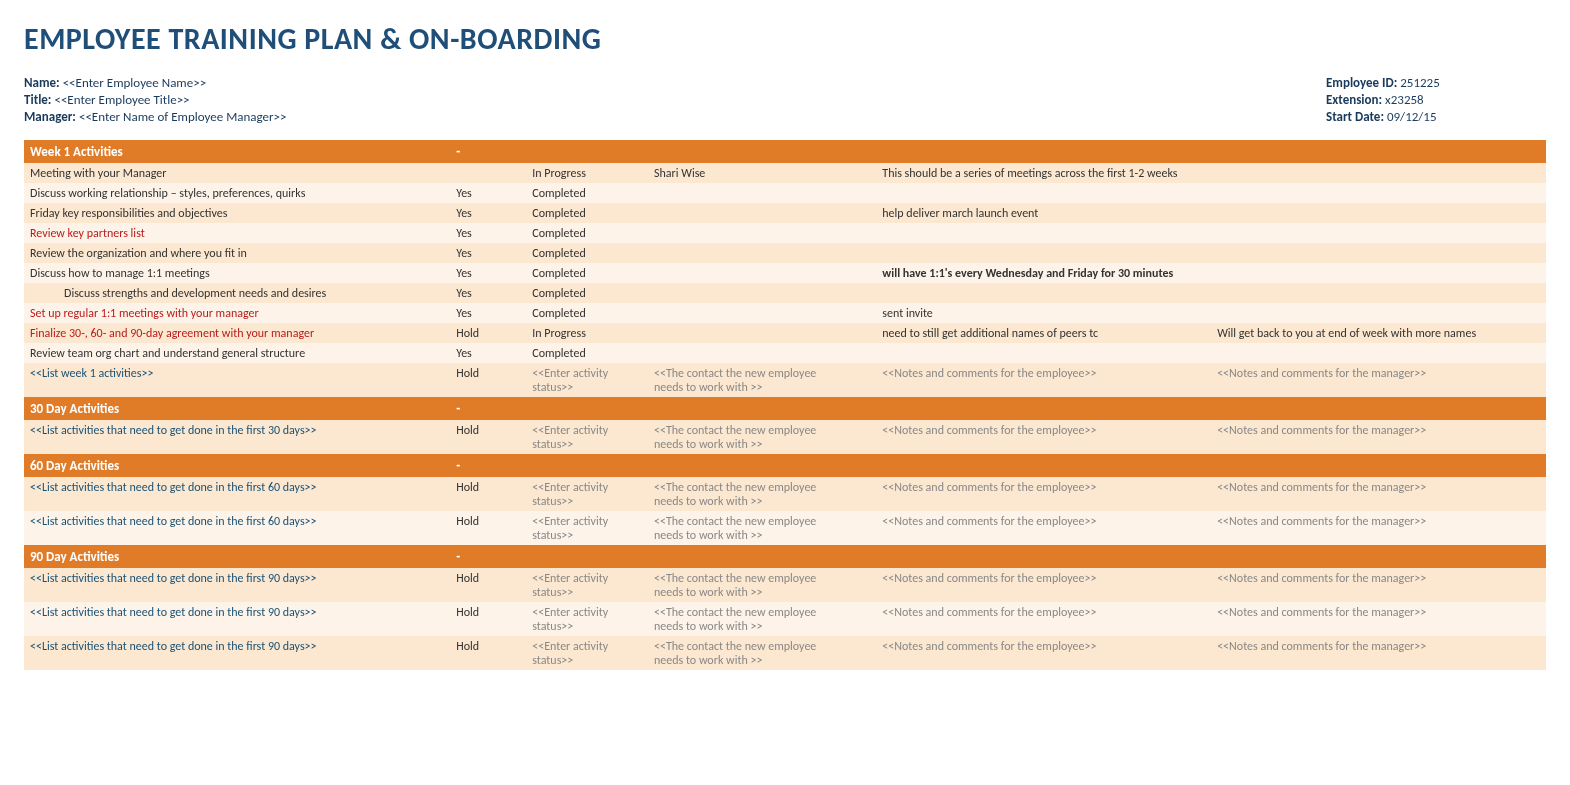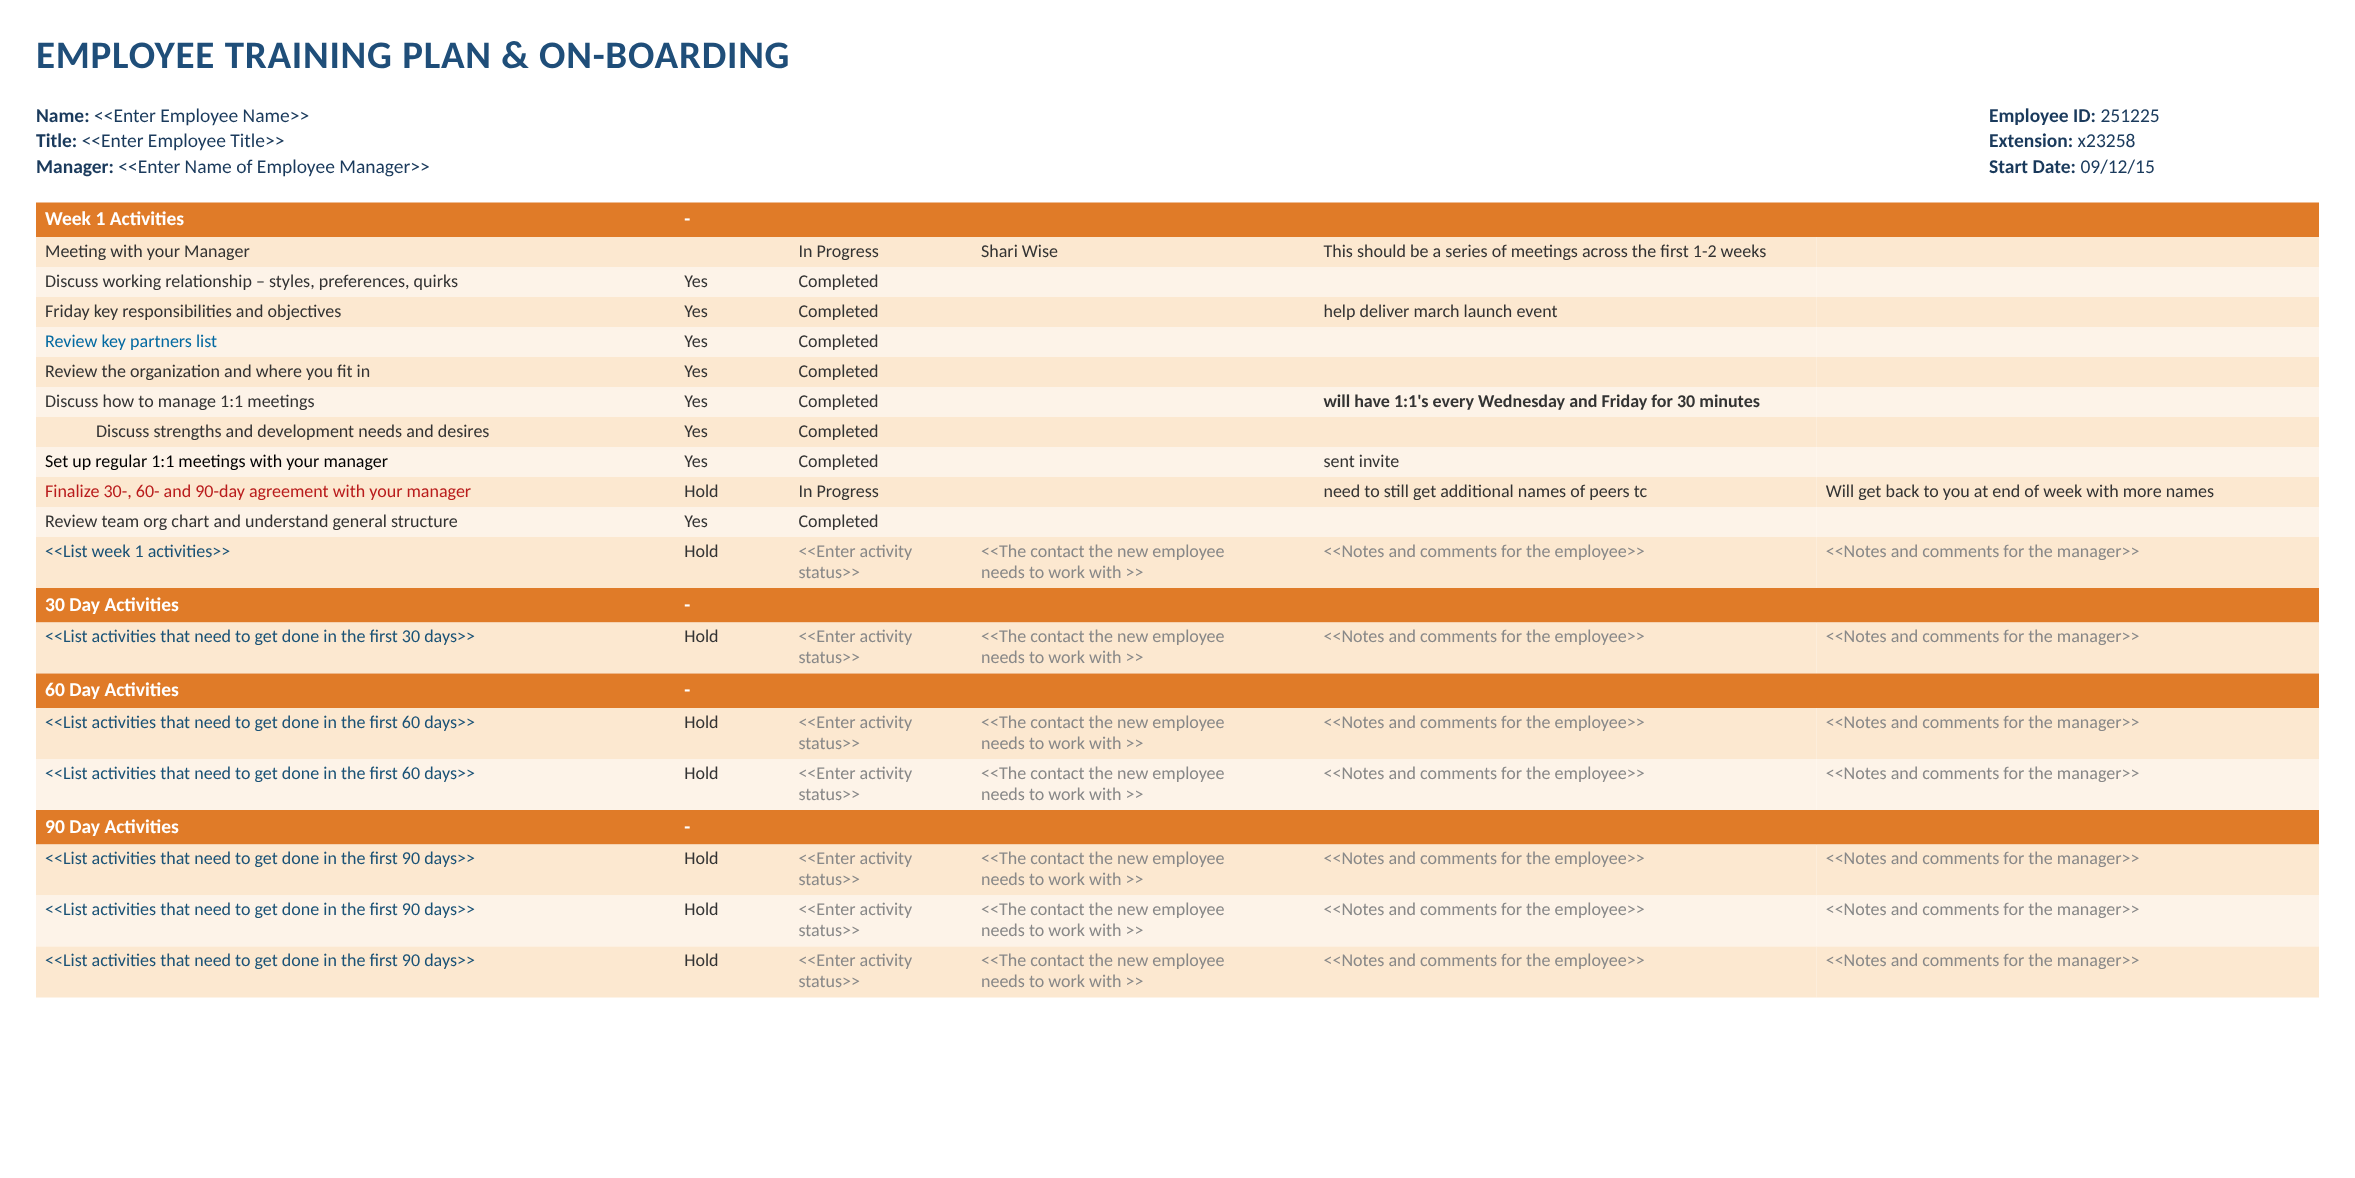--- a/index.html
+++ b/index.html
@@ -5,21 +5,21 @@
     * { margin: 0; padding: 0; box-sizing: border-box; }
     body {
       font-family: Calibri, Arial, sans-serif;
       font-size: 13px;
       background: #fff;
       color: #333;
       padding: 20px 24px;
     }
     h1 {
       color: #1f4e79;
-      font-size: 26px;
+      font-size: 30px;
       font-weight: 900;
       margin-bottom: 18px;
       letter-spacing: 0.5px;
     }
     .employee-info {
       margin-bottom: 16px;
       display: flex;
       justify-content: space-between;
     }
     .info-left, .info-right {
@@ -134,21 +134,21 @@
       </tr>
       <tr class="row-odd">
         <td style="color: rgb(51, 51, 51);">Friday key responsibilities and objectives</td>
         <td>Yes</td>
         <td style="color: rgb(51, 51, 51);">Completed</td>
         <td style="white-space: pre-line; color: rgb(51, 51, 51);"></td>
         <td style="color: rgb(51, 51, 51); margin-left: 12px;">help deliver march launch event</td>
         <td style="color: rgb(51, 51, 51);"></td>
       </tr>
       <tr class="row-even">
-        <td style="color: #0369a1;">Review key partners list</td>
+        <td style="color: #b91c1c;">Review key partners list</td>
         <td>Yes</td>
         <td style="color: rgb(51, 51, 51);">Completed</td>
         <td style="white-space: pre-line; color: rgb(51, 51, 51);"></td>
         <td style="color: rgb(51, 51, 51);"></td>
         <td style="color: rgb(51, 51, 51);"></td>
       </tr>
       <tr class="row-odd">
         <td style="color: rgb(51, 51, 51);">Review the organization and where you fit in</td>
         <td>Yes</td>
         <td style="color: rgb(51, 51, 51);">Completed</td>
@@ -166,21 +166,21 @@
       </tr>
       <tr class="row-odd">
         <td style="color: rgb(51, 51, 51); padding-left: 40px;">Discuss strengths and development needs and desires</td>
         <td>Yes</td>
         <td style="color: rgb(51, 51, 51);">Completed</td>
         <td style="white-space: pre-line; color: rgb(51, 51, 51);"></td>
         <td style="color: rgb(51, 51, 51);"></td>
         <td style="color: rgb(51, 51, 51);"></td>
       </tr>
       <tr class="row-even">
-        <td style="color: #000000;">Set up regular 1:1 meetings with your manager</td>
+        <td style="color: #b91c1c;">Set up regular 1:1 meetings with your manager</td>
         <td>Yes</td>
         <td style="color: rgb(51, 51, 51);">Completed</td>
         <td style="white-space: pre-line; color: rgb(51, 51, 51);"></td>
         <td style="color: rgb(51, 51, 51);">sent invite</td>
         <td style="color: rgb(51, 51, 51);"></td>
       </tr>
       <tr class="row-odd">
         <td style="color: #b91c1c;">Finalize 30-, 60- and 90-day agreement with your manager</td>
         <td>Hold</td>
         <td style="color: rgb(51, 51, 51);">In Progress</td>

